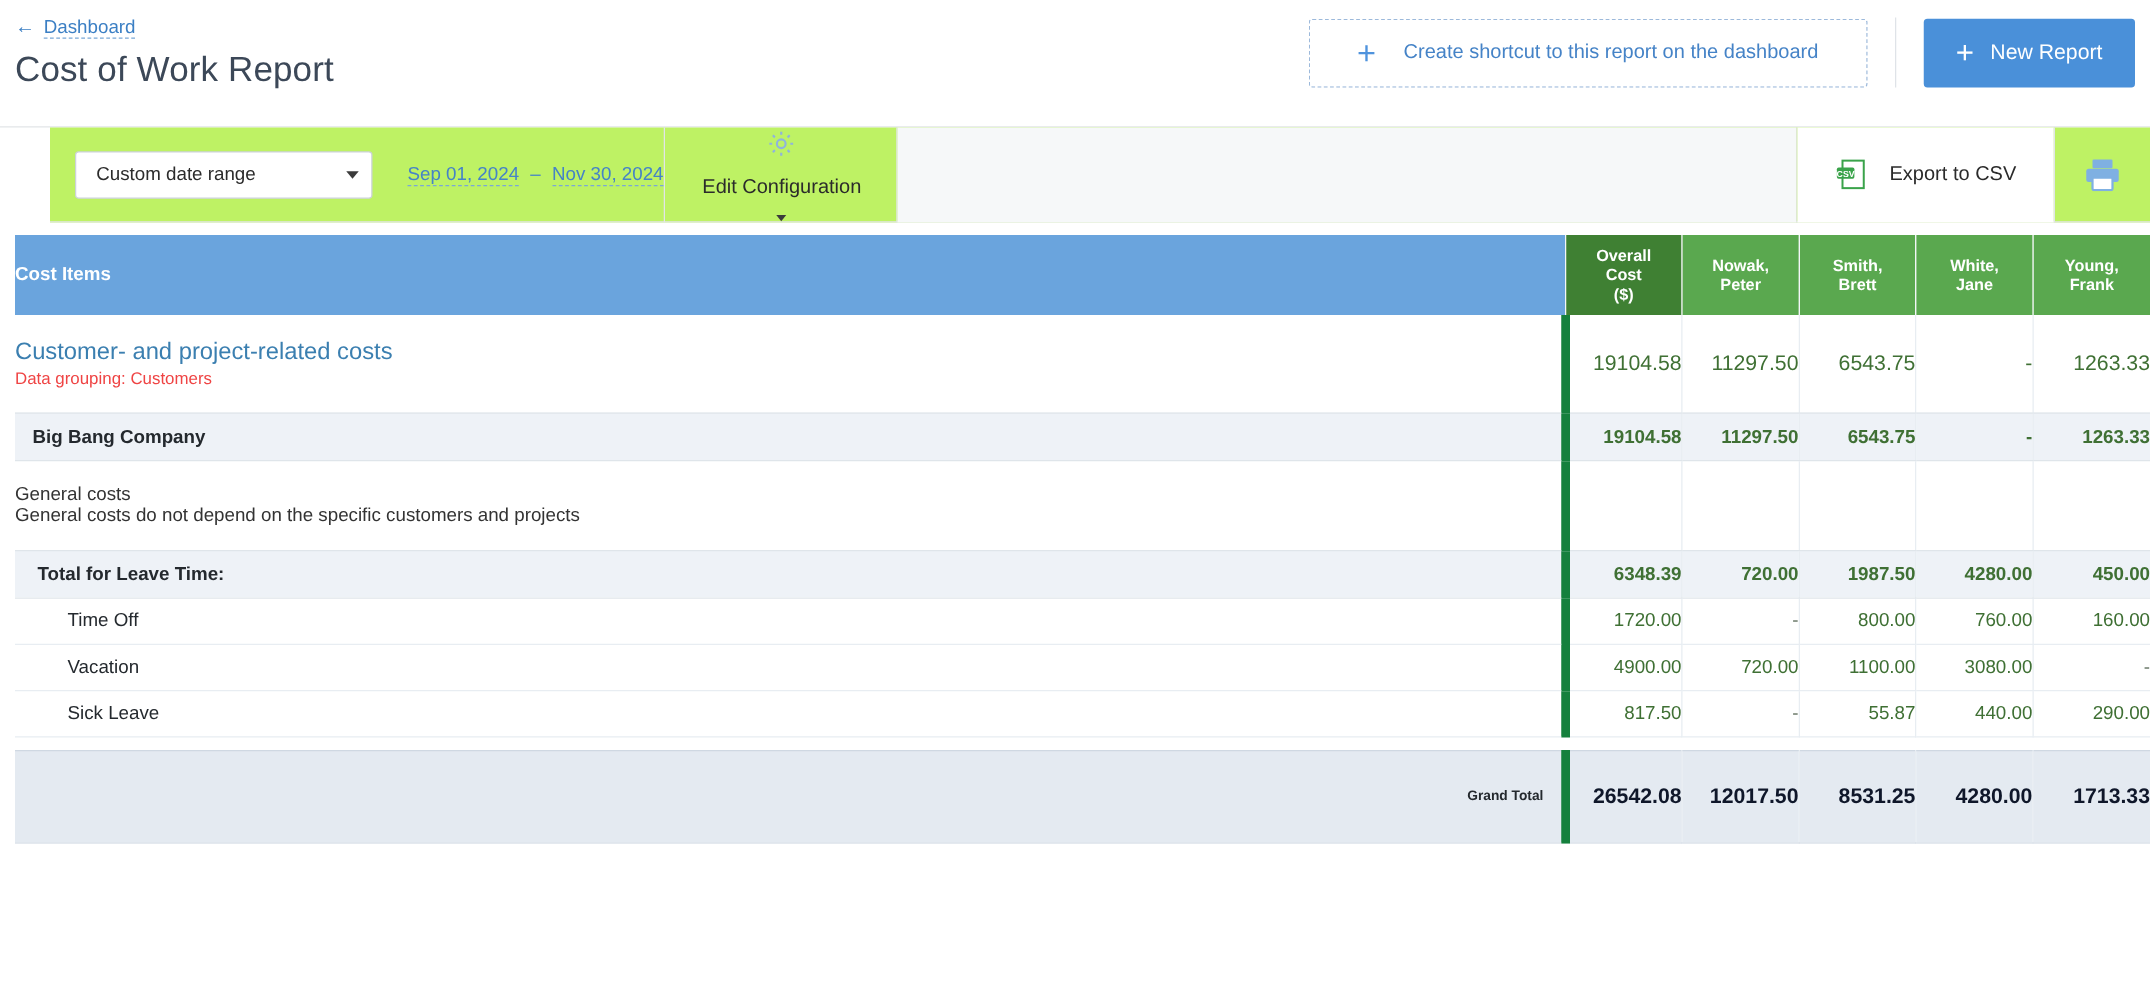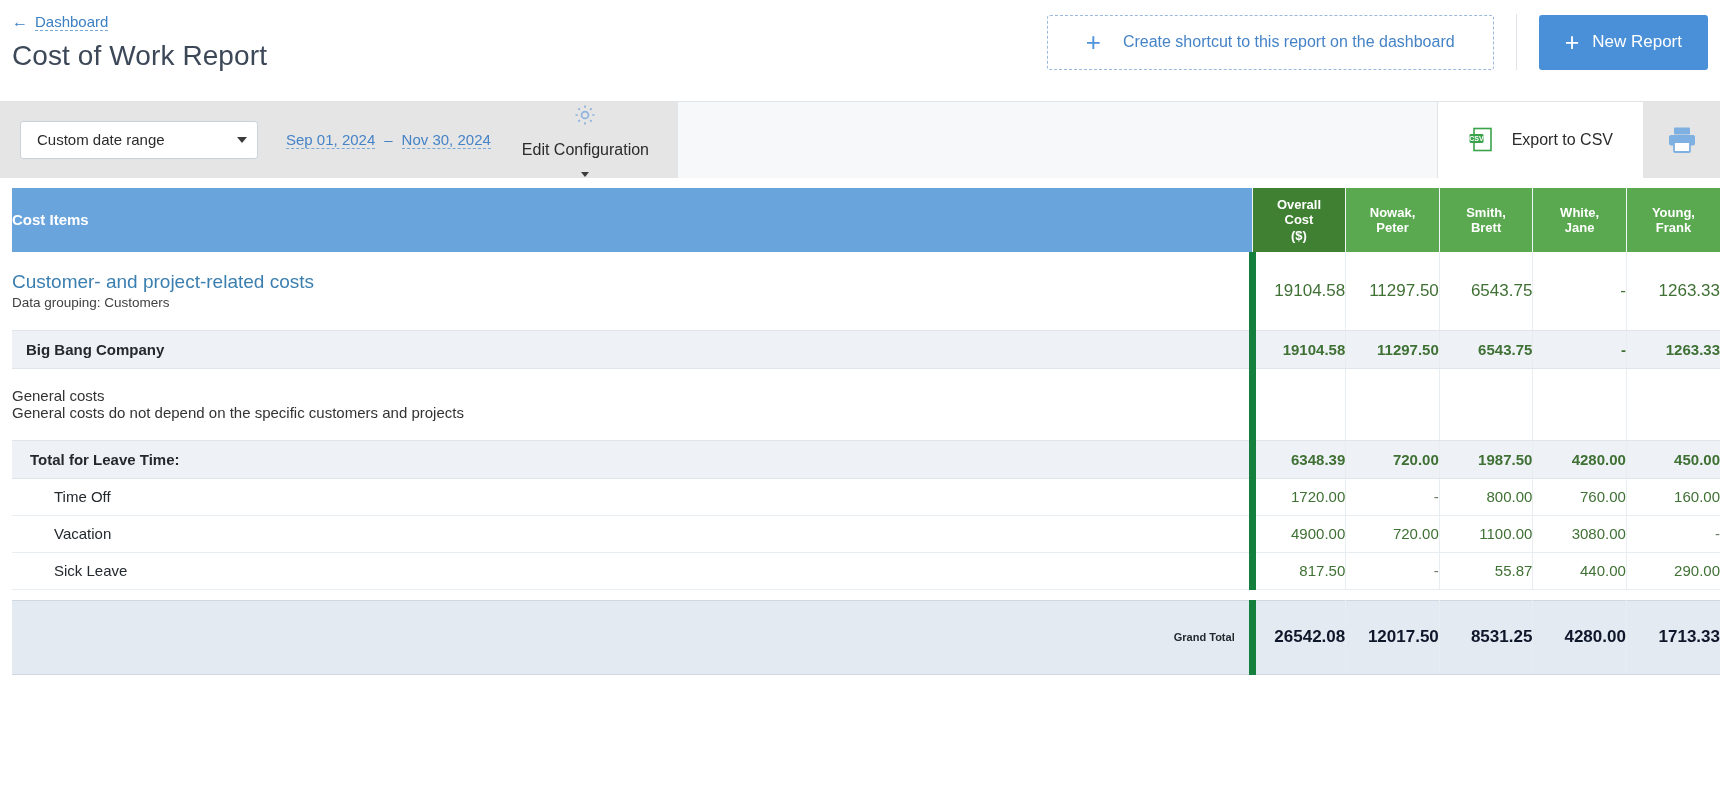--- a/index.html
+++ b/index.html
@@ -93,21 +93,22 @@
     line-height: 1;
   }
 
   
   .toolbar {
     position: relative;
     height: 76px;
     display: flex;
     align-items: center;
     border-bottom: 1px solid #e2e5e8;
-    background: #e5e5e5;
+    background: #bef264;
+    margin-left: 40px;
   }
   .tb-seg {
     display: flex;
     align-items: center;
     height: 76px;
   }
   .tb-seg.pad-l { padding-left: 20px; }
   .date-select {
     width: 238px; height: 38px;
     border: 1px solid #ccd2d9;
@@ -239,21 +240,21 @@
     border-bottom: 1px solid #dfe5ea;
     border-top: none;
   }
   tr.group-row .grp-title {
     color: #3b7fb0;
     font-size: 19px;
     font-weight: 400;
     margin-bottom: 2px;
   }
   tr.group-row .grp-sub {
-    color: #404040;
+    color: #ef4444;
     font-size: 13.5px;
   }
   tr.group-row td.num { font-size: 17px; font-weight: 400; color: #3f7034; }
 
   tr.sub-row td {
     height: 38px;
     background: #eef2f7;
     border-bottom: 1px solid #dfe5ea;
   }
   tr.sub-row td.name-cell { font-weight: bold; color: #24292e; font-size: 15px; padding-left: 14px; }

